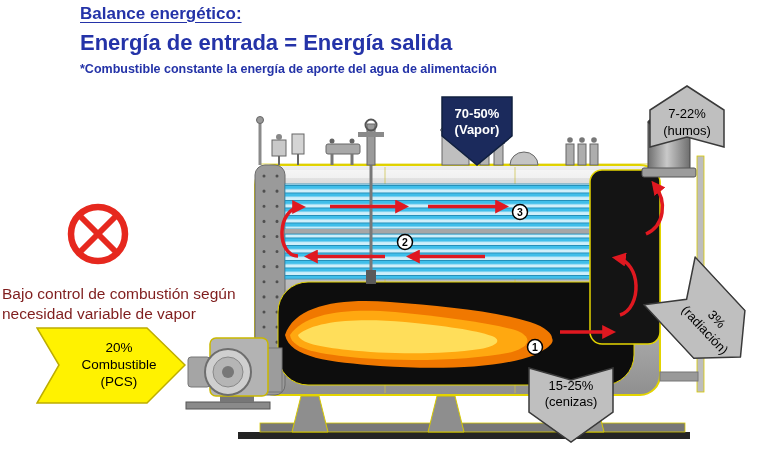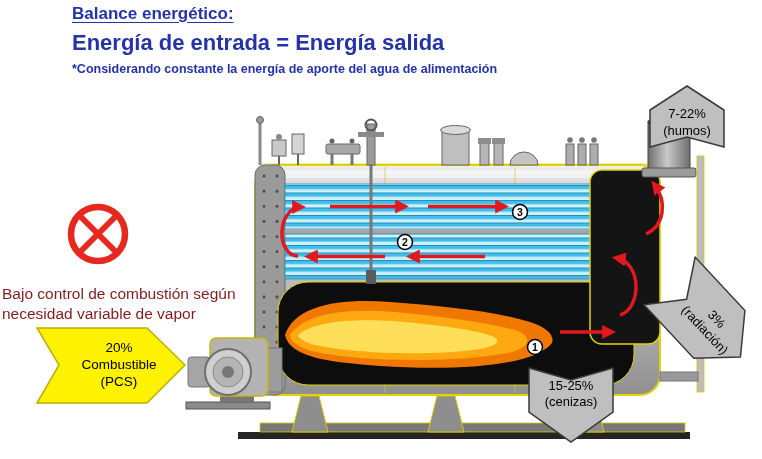--- a/index.html
+++ b/index.html
@@ -1,19 +1,19 @@
 <!DOCTYPE html>
 <html><head>
 <meta charset="utf-8">
 <style>
   html,body{margin:0;padding:0;background:#fff;}
   .stage{position:relative;width:762px;height:459px;background:#fff;overflow:hidden;
          font-family:"Liberation Sans",sans-serif;}
   
-  .titles{position:absolute;left:72px;top:4px;color:#2433A8;}
+  .titles{position:absolute;left:80px;top:4px;color:#2433A8;}
   .t1{font-size:17px;font-weight:700;text-decoration:underline;text-underline-offset:3px;}
   .t2{font-size:22px;font-weight:700;margin-top:6px;}
   .t3{font-size:12.5px;font-weight:700;margin-top:6px;}
   
   .arrow{position:absolute;}
   .arrow svg{position:absolute;left:0;top:0;}
   .arrow .lbl{position:absolute;inset:0;display:flex;align-items:center;justify-content:center;
               text-align:center;white-space:pre-line;line-height:1.25;font-size:13px;color:#000;}
   .a-vapor{left:441px;top:96px;width:72px;height:70px;}
   .a-vapor .lbl{color:#fff;font-weight:700;padding-bottom:18px;}
@@ -32,21 +32,21 @@
   .boiler{position:absolute;left:180px;top:110px;}
 </style>
 </head>
 <body>
 
 <div class="stage">
 
   <div class="titles">
     <div class="t1">Balance energético:</div>
     <div class="t2">Energía de entrada = Energía salida</div>
-    <div class="t3">*Considerando constante la energía de aporte del agua de alimentación</div>
+    <div class="t3">*Combustible constante la energía de aporte del agua de alimentación</div>
   </div>
 
   <svg class="boiler" width="545" height="335" viewBox="0 0 545 335">
     <defs>
       <linearGradient id="gShell" x1="0" y1="0" x2="0" y2="1">
         <stop offset="0" stop-color="#F0F0F0"></stop>
           <stop offset="0.12" stop-color="#D2D2D2"></stop>
         <stop offset="0.5" stop-color="#BDBDBD"></stop>
           <stop offset="0.85" stop-color="#9E9E9E"></stop>
         <stop offset="1" stop-color="#8F8F8F"></stop>
@@ -189,20 +189,27 @@
 
   <svg class="prohibit" width="68" height="68">
     <circle cx="34" cy="34" r="27" fill="none" stroke="#E6281E" stroke-width="6.5"></circle>
     <line x1="16" y1="16" x2="52" y2="52" stroke="#E6281E" stroke-width="6" stroke-linecap="round"></line>
     <line x1="52" y1="16" x2="16" y2="52" stroke="#E6281E" stroke-width="6" stroke-linecap="round"></line>
   </svg>
 
   <div class="control-note">Bajo control de combustión según
 necesidad variable de vapor</div>
 
+  <div class="arrow a-vapor">
+    <svg width="72" height="70">
+      <polygon points="1,1 71,1 71,40 36,69 1,40" stroke="#10203F" stroke-width="1.5" fill="#1B2A5C"></polygon>
+    </svg>
+    <div class="lbl">70-50%
+(Vapor)</div>
+  </div>
 
   <div class="arrow a-humos">
     <svg width="76" height="63">
       <polygon points="38,1 75,25 75,62 38,52 1,62 1,25" stroke="#3A3A3A" stroke-width="1.5" fill="#BFBFBF"></polygon>
     </svg>
     <div class="lbl">7-22%
 (humos)</div>
   </div>
 
   <div class="arrow a-cenizas">

